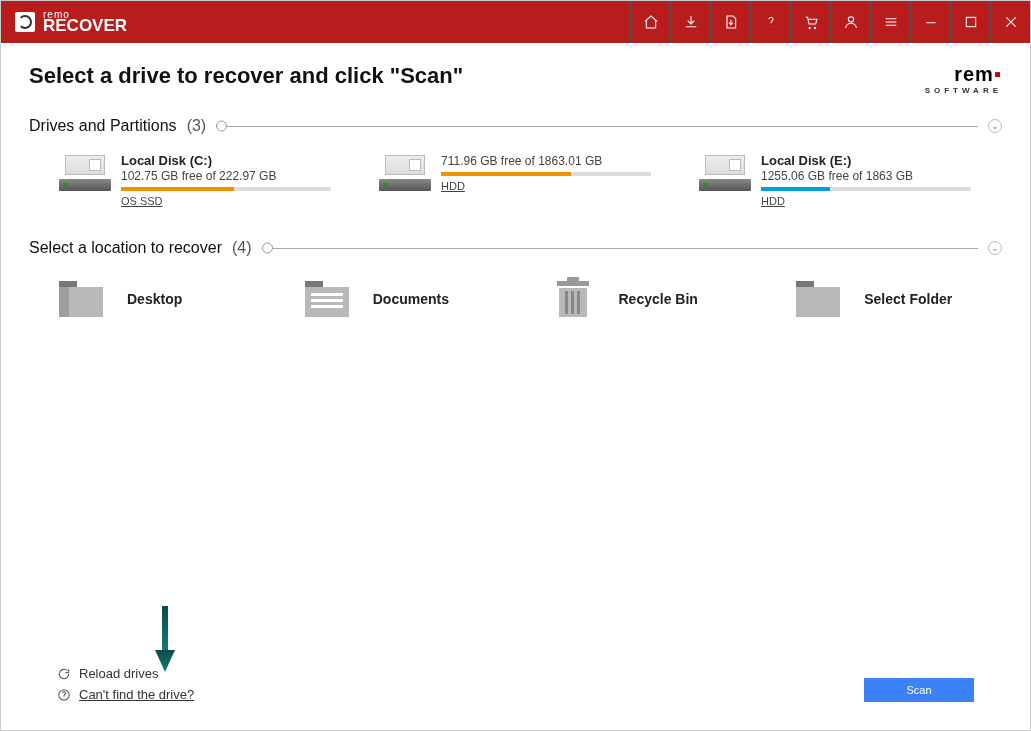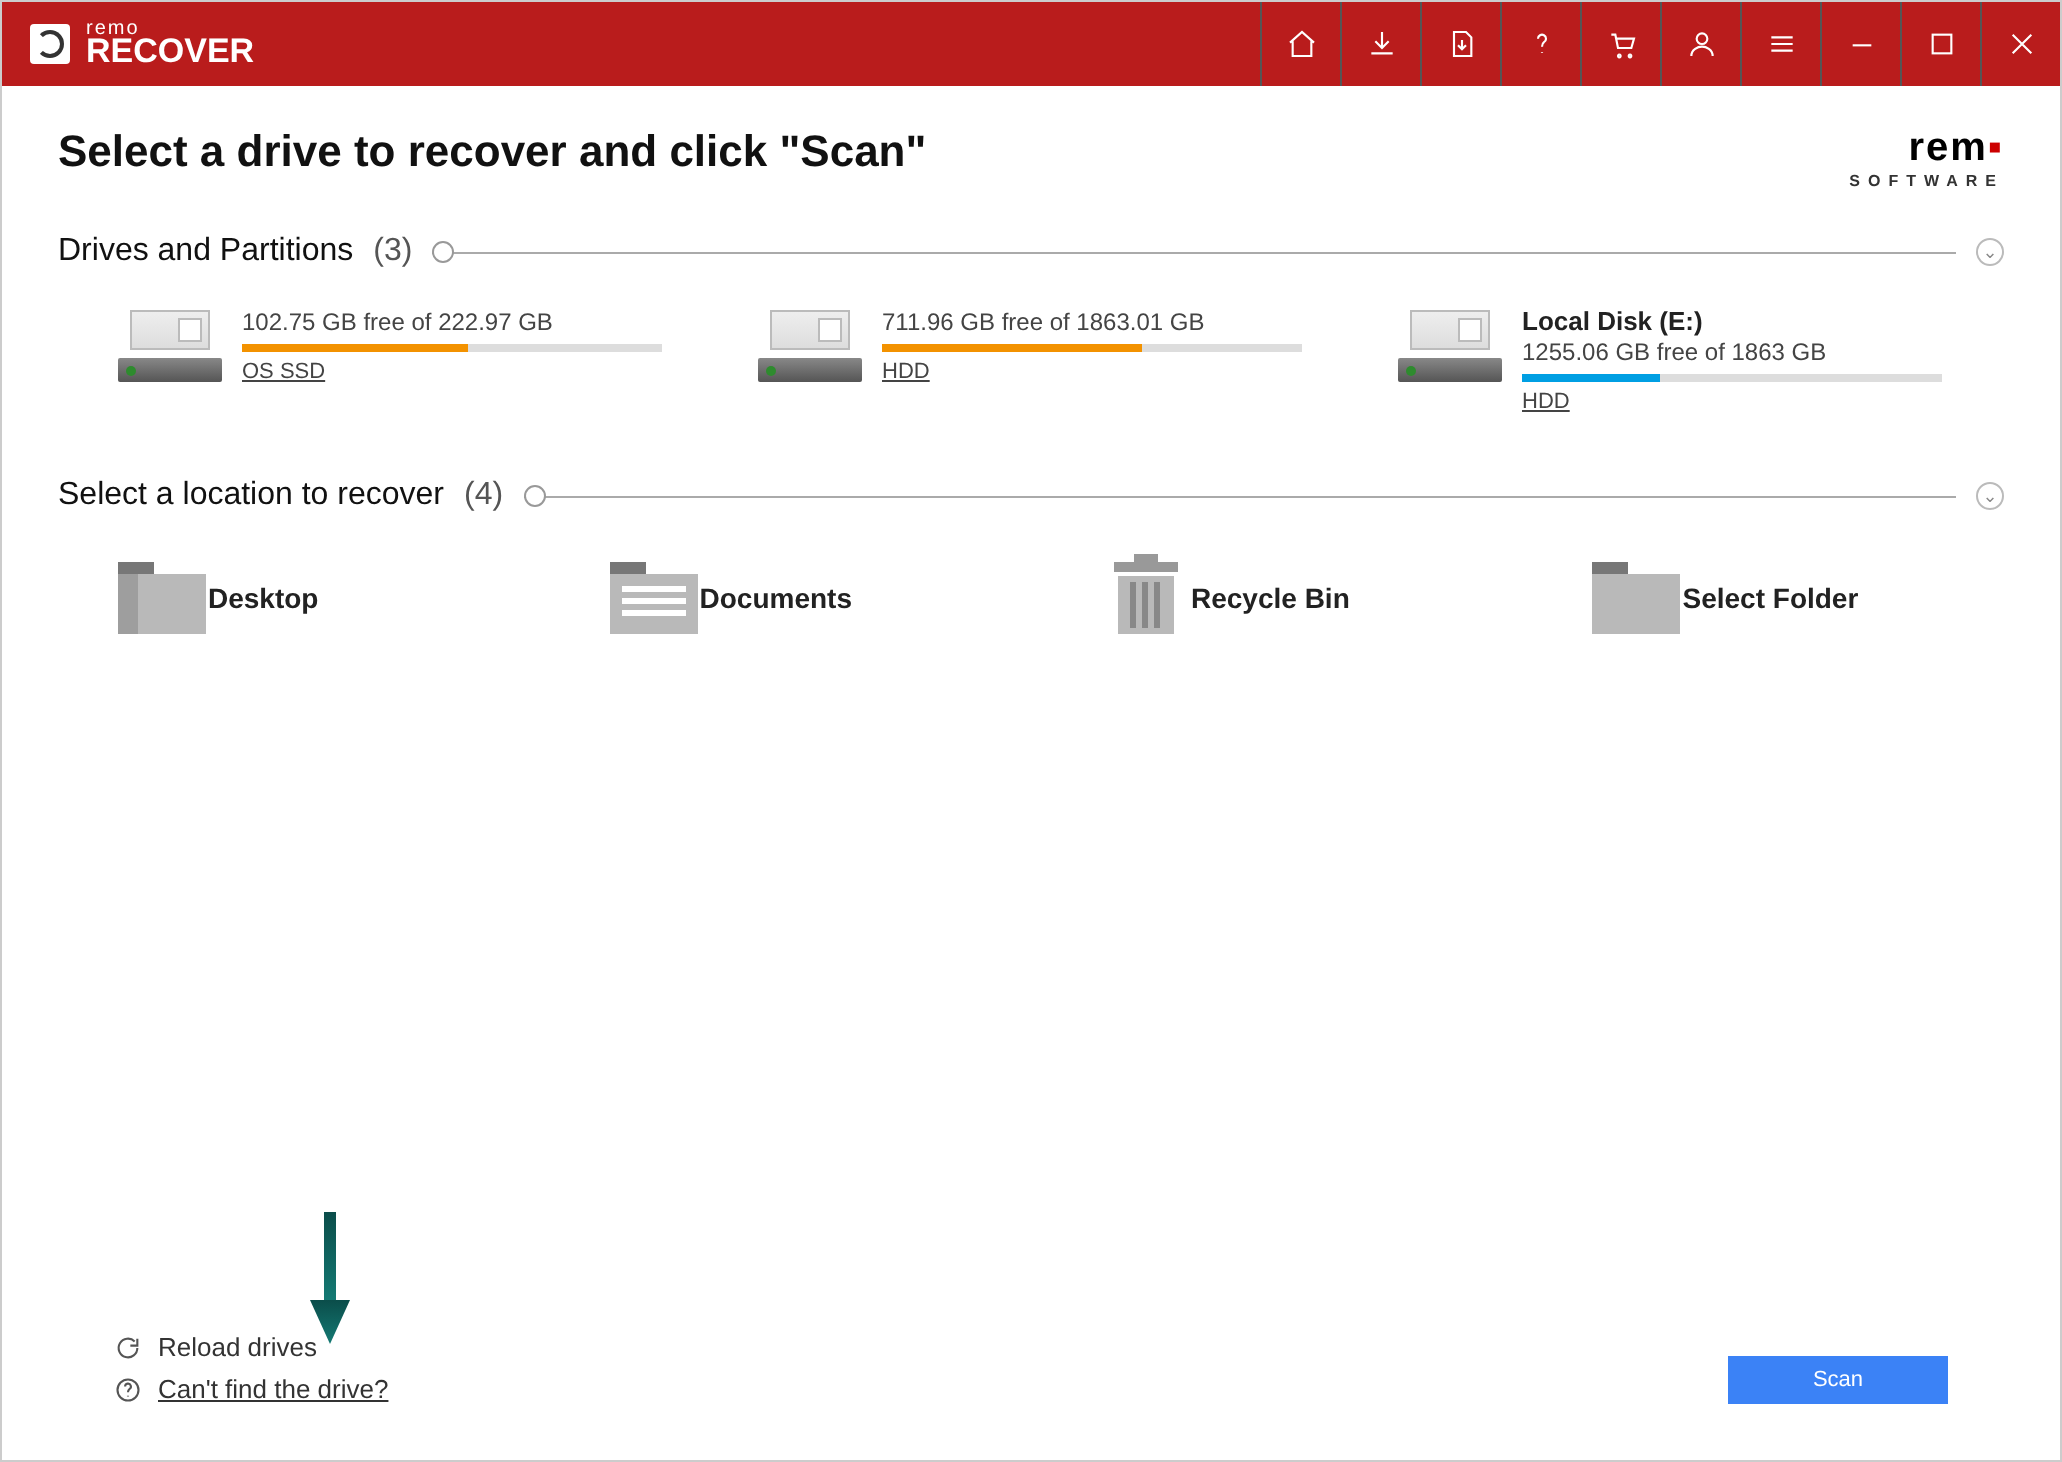--- a/index.html
+++ b/index.html
@@ -90,21 +90,21 @@
   .drive-info { display: flex; flex-direction: column; font-size: 12px; }
   .drive-name { font-size: 13px; font-weight: 600; color: #222; }
   .drive-free { font-size: 12px; color: #444; margin-top: 1px; }
   .drive-bar {
     width: 210px; height: 4px; background: #ddd; margin-top: 4px; position: relative;
   }
   .drive-bar .fill { position: absolute; left: 0; top: 0; bottom: 0; }
   .drive-tags { margin-top: 4px; color: #444; text-decoration: underline; font-size: 11px; }
   
   .locations-row { display: flex; gap: 40px; margin-top: 24px; margin-left: 30px; }
-  .loc-card { display: flex; align-items: center; gap: 1px; cursor: pointer; width: 210px; }
+  .loc-card { display: flex; align-items: center; gap: 24px; cursor: pointer; width: 210px; }
   .loc-icon {
     width: 44px; height: 36px; flex-shrink: 0;
   }
   .folder {
     position: relative; width: 100%; height: 100%;
   }
   .folder .tab {
     position: absolute; left: 0; top: 0; width: 18px; height: 8px; background: #777;
   }
   .folder .body {
@@ -234,20 +234,21 @@
     </div>
 
     <div class="drives-row">
       <div class="drive-card">
         <div class="drive-icon">
             <div class="lid"></div>
             <div class="base"></div>
             <div class="led"></div>
           </div>
         <div class="drive-info">
+          <span class="drive-name">Local Disk (C:)</span>
           <span class="drive-free">102.75 GB free of 222.97 GB</span>
           <div class="drive-bar">
               <div class="fill" id="fill0" style="width: 54%; background: rgb(243, 146, 0);"></div>
             </div>
           <span class="drive-tags">OS  SSD</span>
         </div>
       </div>
       <div class="drive-card">
         <div class="drive-icon">
             <div class="lid"></div>

